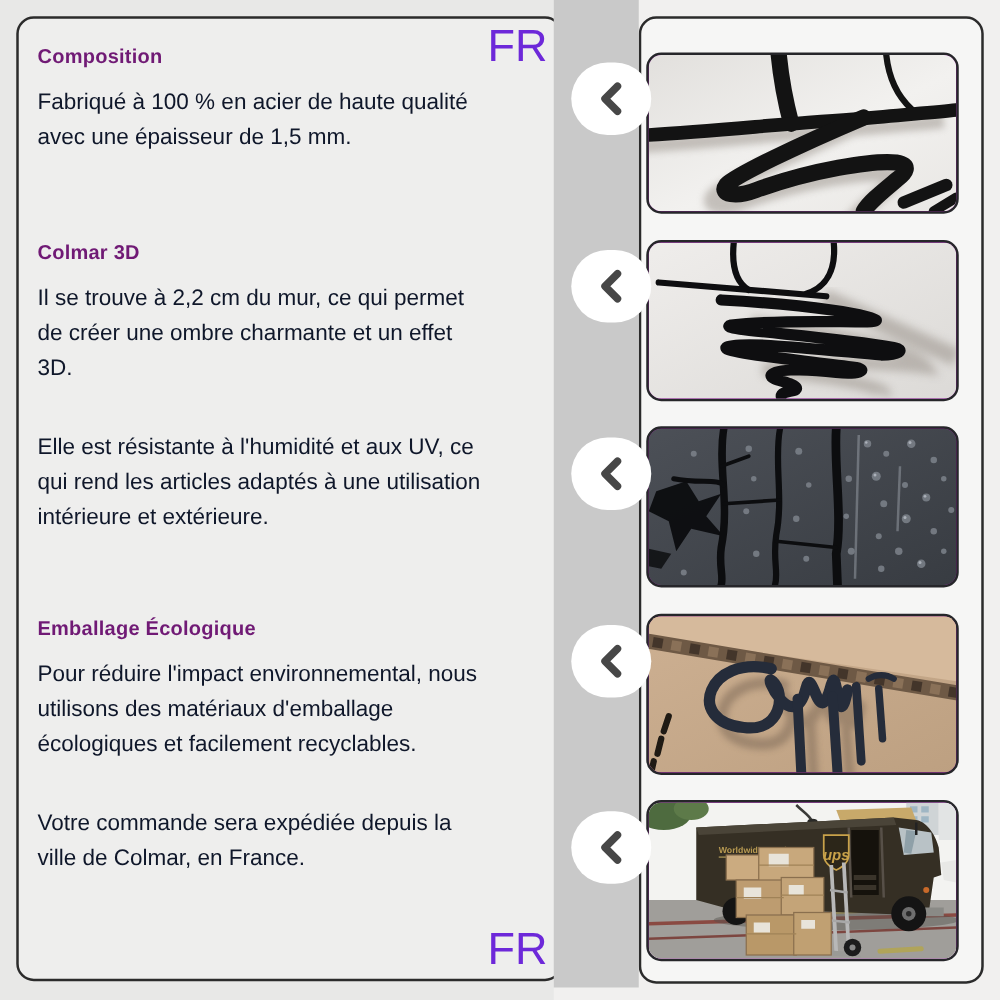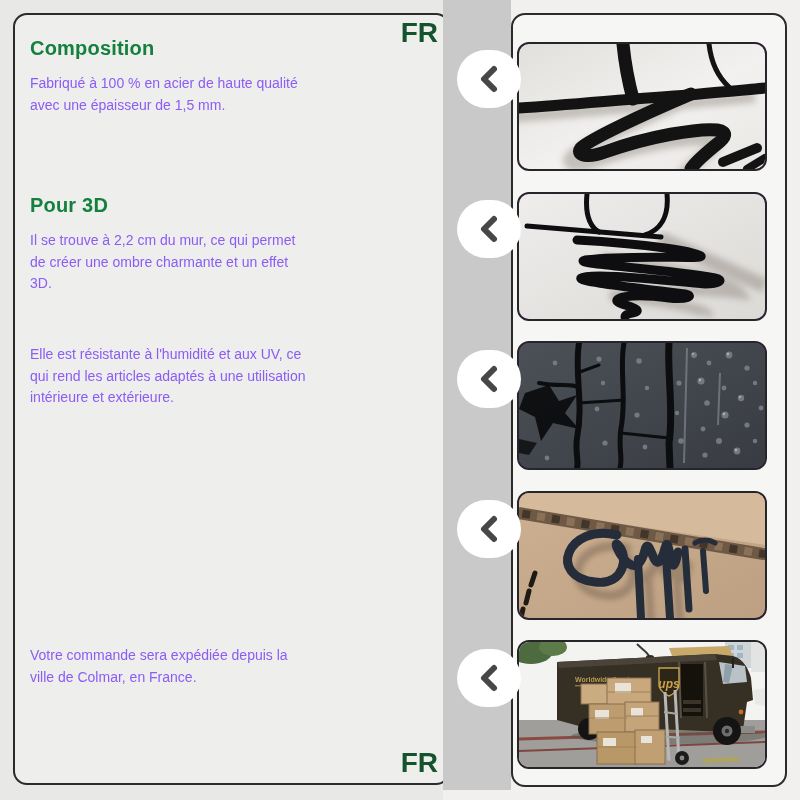--- a/index.html
+++ b/index.html
@@ -3,27 +3,27 @@
 <meta charset="utf-8">
 <style>
   html,body{margin:0;padding:0;}
   body{font-family:"Liberation Sans","DejaVu Sans",sans-serif;}
   .page{position:relative;width:800px;height:800px;background:#f1f0ef;overflow:hidden;}
   .left-bg{position:absolute;left:0;top:0;width:443px;height:800px;background:#e8e8e7;}
 
   
   .left-card{position:absolute;left:13px;top:13px;width:437px;height:772px;
     box-sizing:border-box;background:#eeeeed;border:2px solid #2b2b2b;border-radius:14px;z-index:1;}
-  .fr{position:absolute;right:10px;font-weight:bold;font-size:28px;color:#14532d;line-height:1;}
+  .fr{position:absolute;right:10px;font-weight:normal;font-size:36px;color:#6d28d9;line-height:1;}
   .fr-top{top:4px;}
   .fr-bottom{bottom:6px;}
   .sec{position:absolute;left:15px;width:406px;}
   .sec-0{top:22px;} .sec-1{top:179px;} .sec-2{top:329px;} .sec-3{top:480px;} .sec-4{top:630px;}
-  .sec h3{margin:0 0 13px 0;font-size:20px;font-weight:700;color:#15803d;letter-spacing:.2px;}
-  .sec p{margin:0;font-size:14px;line-height:1.55;color:#8b5cf6;white-space:pre-line;}
+  .sec h3{margin:0 0 13px 0;font-size:16px;font-weight:700;color:#701a75;letter-spacing:.2px;}
+  .sec p{margin:0;font-size:18px;line-height:1.55;color:#0f172a;white-space:pre-line;}
 
   
   .gutter{position:absolute;left:443px;top:0;width:68px;height:790px;background:#c9c9c9;z-index:4;}
 
   
   .right-card{position:absolute;left:511px;top:13px;width:276px;height:774px;
     box-sizing:border-box;background:#f6f6f5;border:2px solid #2b2b2b;border-radius:14px;z-index:2;}
   .slide{position:absolute;left:4px;width:246px;height:125px;box-sizing:content-box;
     border:2px solid #26262a;border-radius:12px;overflow:hidden;background:#a21caf;}
   .slide svg{display:block;width:246px;height:125px;}
@@ -44,29 +44,35 @@
 
   <div class="left-card">
     <div class="fr fr-top">FR</div>
 
     <section class="sec sec-0">
       <h3>Composition</h3>
       <p>Fabriqué à 100 % en acier de haute qualité
 avec une épaisseur de 1,5 mm.</p>
     </section>
     <section class="sec sec-1">
-      <h3>Pour 3D</h3>
+      <h3>Colmar 3D</h3>
       <p>Il se trouve à 2,2 cm du mur, ce qui permet
 de créer une ombre charmante et un effet
 3D.</p>
     </section>
     <section class="sec sec-2">
       <p>Elle est résistante à l'humidité et aux UV, ce
 qui rend les articles adaptés à une utilisation
 intérieure et extérieure.</p>
+    </section>
+    <section class="sec sec-3">
+      <h3>Emballage Écologique</h3>
+      <p>Pour réduire l'impact environnemental, nous
+utilisons des matériaux d'emballage
+écologiques et facilement recyclables.</p>
     </section>
     <section class="sec sec-4">
       <p>Votre commande sera expédiée depuis la
 ville de Colmar, en France.</p>
     </section>
 
     <div class="fr fr-bottom">FR</div>
   </div>
 
   <div class="gutter"></div>

